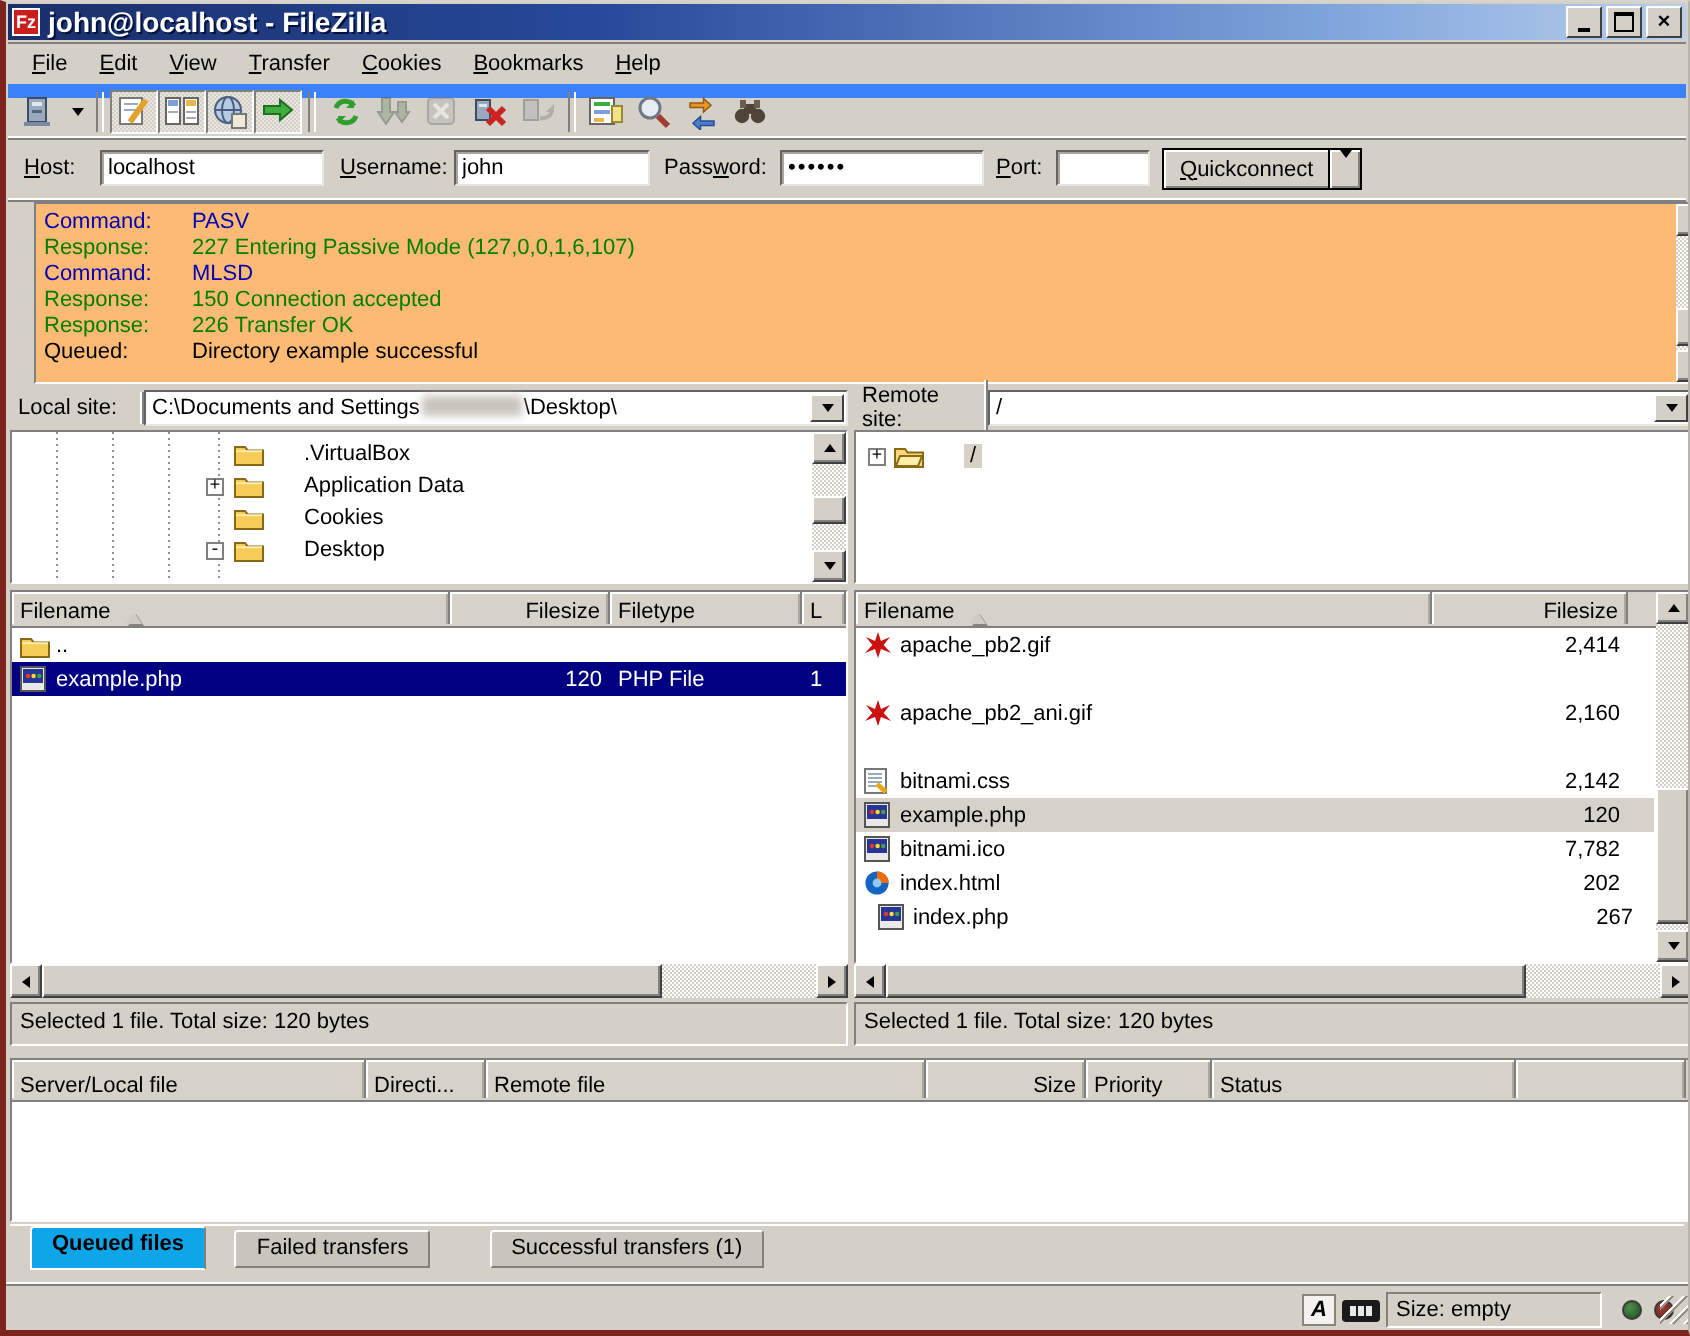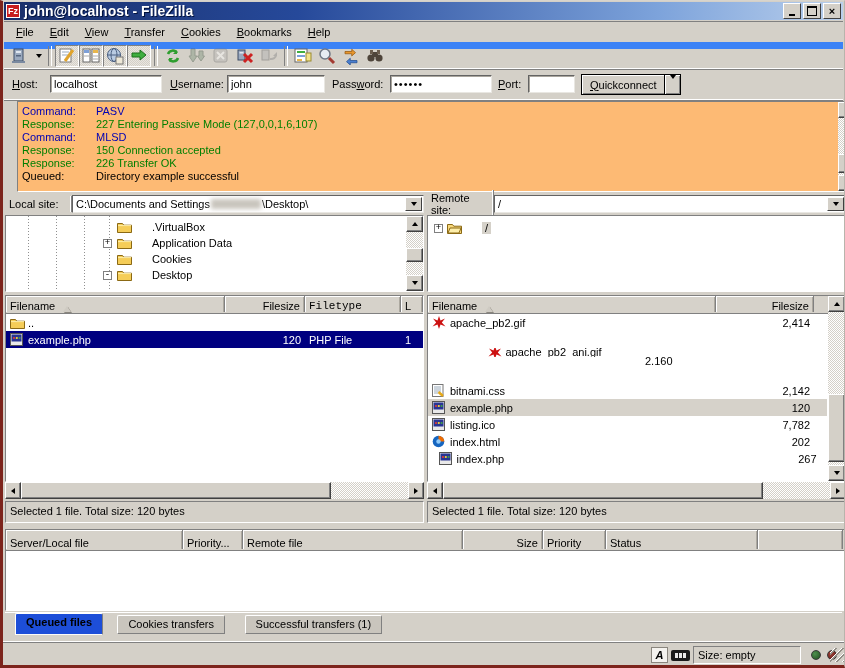--- a/index.html
+++ b/index.html
@@ -105,21 +105,21 @@
     border-color:#808080 #fff #fff #808080;box-sizing:border-box;padding:3px 4px;background:#d4d0c8;}
   
   #queue{left:2px;top:528px;width:841px;height:82px;border:1px solid;border-color:#808080 #fff #fff #808080;
     box-sizing:border-box;background:#fff;}
   #queue .hdr-row{height:20px;}
   #queue .hdr-cell{height:19px;}
   #tabs{left:2px;top:611px;right:2px;height:24px;border-top:1px solid #fff;}
   .tab{position:absolute;top:2px;height:19px;background:#c9c5bd;border:1px solid;
     border-color:#fff #808080 #808080 #fff;box-sizing:border-box;padding:2px 10px 0 10px;
     border-radius:2px 2px 0 0;}
-  .tab.active{top:0;height:22px;background:#1d4ed8;font-weight:bold;border-bottom-color:#fbfaf8;}
+  .tab.active{top:0;height:22px;background:#0ea5e9;font-weight:bold;border-bottom-color:#fbfaf8;}
   
   #statusbar{left:0;top:640px;right:0;height:25px;border-top:1px solid #fff;box-shadow:0 1px 0 #808080 inset;}
   .sb-icon-a{position:absolute;left:648px;top:5px;width:17px;height:16px;background:#f4f2ee;border:1px solid #8a867e;
     box-sizing:border-box;text-align:center;font-weight:bold;font-size:11px;font-style:italic;line-height:14px;}
   .sb-badge{position:absolute;left:668px;top:8px;width:19px;height:11px;background:#1a1a1a;border-radius:2px;
     display:flex;align-items:center;justify-content:center;gap:1px;}
   .sb-badge i{display:block;width:3px;height:5px;background:#e8e8e8;}
   .queue-box{position:absolute;left:690px;top:4px;width:108px;height:18px;border:1px solid;
     border-color:#808080 #fff #fff #808080;box-sizing:border-box;padding:2px 4px;}
   .led{position:absolute;top:8px;width:10px;height:10px;border-radius:50%;border:1px solid #3a3a3a;box-sizing:border-box;}
@@ -388,21 +388,21 @@
       </div>
     <div class="listbox" id="local-list">
         <div class="hdr-row">
           <div class="hdr-cell" style="left: 0px; width: 219px;">
             <span>Filename</span>
             <span class="sort-asc"></span>
           </div>
           <div class="hdr-cell r" style="left: 219px; width: 80px;">
             <span>Filesize</span>
           </div>
-          <div class="hdr-cell" style="left: 299px; width: 96px; font-family: Liberation Mono, monospace;">
+          <div class="hdr-cell" style="left: 299px; width: 96px;">
             <span>Filetype</span>
           </div>
           <div class="hdr-cell" style="left: 395px; width: 22px;">
             <span>L</span>
           </div>
         </div>
         <div class="list-row" style="top: 18px; width: 417px;">
           <span class="cell" style="width: 219px;">
             <span class="fi">
               <svg width="15" height="12">
@@ -491,21 +491,21 @@
           <span class="cell" style="width: 288px;">
             <span class="fi">
               <svg width="14" height="13" viewBox="0 0 13 13">
                 <path d="M6.5 0 L8 4.5 L12.5 2.5 L9.3 6.5 L13 10.5 L8 8.5 L6.5 13 L5 8.5 L0 10.5 L3.7 6.5 L.5 2.5 L5 4.5 Z" fill="#cc1111"></path>
               </svg>
             </span>
             <span>apache_pb2.gif</span>
           </span>
           <span class="cell r" style="width: 98px;">2,414</span>
         </div>
-        <div class="list-row" style="top: 52px; width: 399px; flex-direction: column;">
+        <div class="list-row" style="top: 52px; width: 399px;">
           <span class="cell" style="width: 288px;">
             <span class="fi">
               <svg width="14" height="13" viewBox="0 0 13 13">
                 <path d="M6.5 0 L8 4.5 L12.5 2.5 L9.3 6.5 L13 10.5 L8 8.5 L6.5 13 L5 8.5 L0 10.5 L3.7 6.5 L.5 2.5 L5 4.5 Z" fill="#cc1111"></path>
               </svg>
             </span>
             <span>apache_pb2_ani.gif</span>
           </span>
           <span class="cell r" style="width: 98px;">2,160</span>
         </div>
@@ -541,21 +541,21 @@
           <span class="cell" style="width: 288px;">
             <span class="fi">
               <svg width="14" height="13">
                 <rect x="0.5" y="0.5" width="12" height="12" fill="#e9e9e9" stroke="#555"></rect>
                 <rect x="1.5" y="1.5" width="10" height="7" fill="#283593"></rect>
                 <circle cx="4" cy="5" r="1.1" fill="#e53935"></circle>
                 <circle cx="6.8" cy="5" r="1.1" fill="#fdd835"></circle>
                 <circle cx="9.6" cy="5" r="1.1" fill="#43a047"></circle>
               </svg>
             </span>
-            <span>listing.ico</span>
+            <span>bitnami.ico</span>
           </span>
           <span class="cell r" style="width: 98px;">7,782</span>
         </div>
         <div class="list-row" style="top: 137px; width: 399px;">
           <span class="cell" style="width: 288px;">
             <span class="fi">
               <svg width="13" height="13">
                 <circle cx="6.5" cy="6.5" r="5.8" fill="#1565c0"></circle>
                 <path d="M6.5 .7 A5.8 5.8 0 0 1 12.3 6.5 L6.5 6.5 Z" fill="#ef6c00"></path>
                 <circle cx="6.5" cy="6.5" r="2.2" fill="#90caf9"></circle>
@@ -592,21 +592,21 @@
     </div>
     <div class="status-panel">Selected 1 file. Total size: 120 bytes</div>
   </div>
 
   <div class="abs" id="queue">
     <div class="hdr-row" id="queue-headers">
         <div class="hdr-cell" style="left: 0px; width: 177px;">
           <span>Server/Local file</span>
         </div>
         <div class="hdr-cell" style="left: 177px; width: 60px;">
-          <span>Priority...</span>
+          <span>Directi...</span>
         </div>
         <div class="hdr-cell" style="left: 237px; width: 220px;">
           <span>Remote file</span>
         </div>
         <div class="hdr-cell r" style="left: 457px; width: 80px;">
           <span>Size</span>
         </div>
         <div class="hdr-cell" style="left: 537px; width: 63px;">
           <span>Priority</span>
         </div>
@@ -614,21 +614,21 @@
           <span>Status</span>
         </div>
         <div class="hdr-cell" style="left: 752px; width: 85px;">
           <span></span>
         </div>
       </div>
   </div>
 
   <div class="abs" id="tabs">
       <span class="tab active" style="left: 10px;">Queued files</span>
-      <span class="tab" style="left: 112.4px;">Cookies transfers</span>
+      <span class="tab" style="left: 112.4px;">Failed transfers</span>
       <span class="tab" style="left: 239.6px;">Successful transfers (1)</span>
     </div>
 
   <div class="abs" id="statusbar">
     <span class="sb-icon-a">A</span>
     <span class="sb-badge">
         <i></i>
         <i></i>
         <i></i>
       </span>

